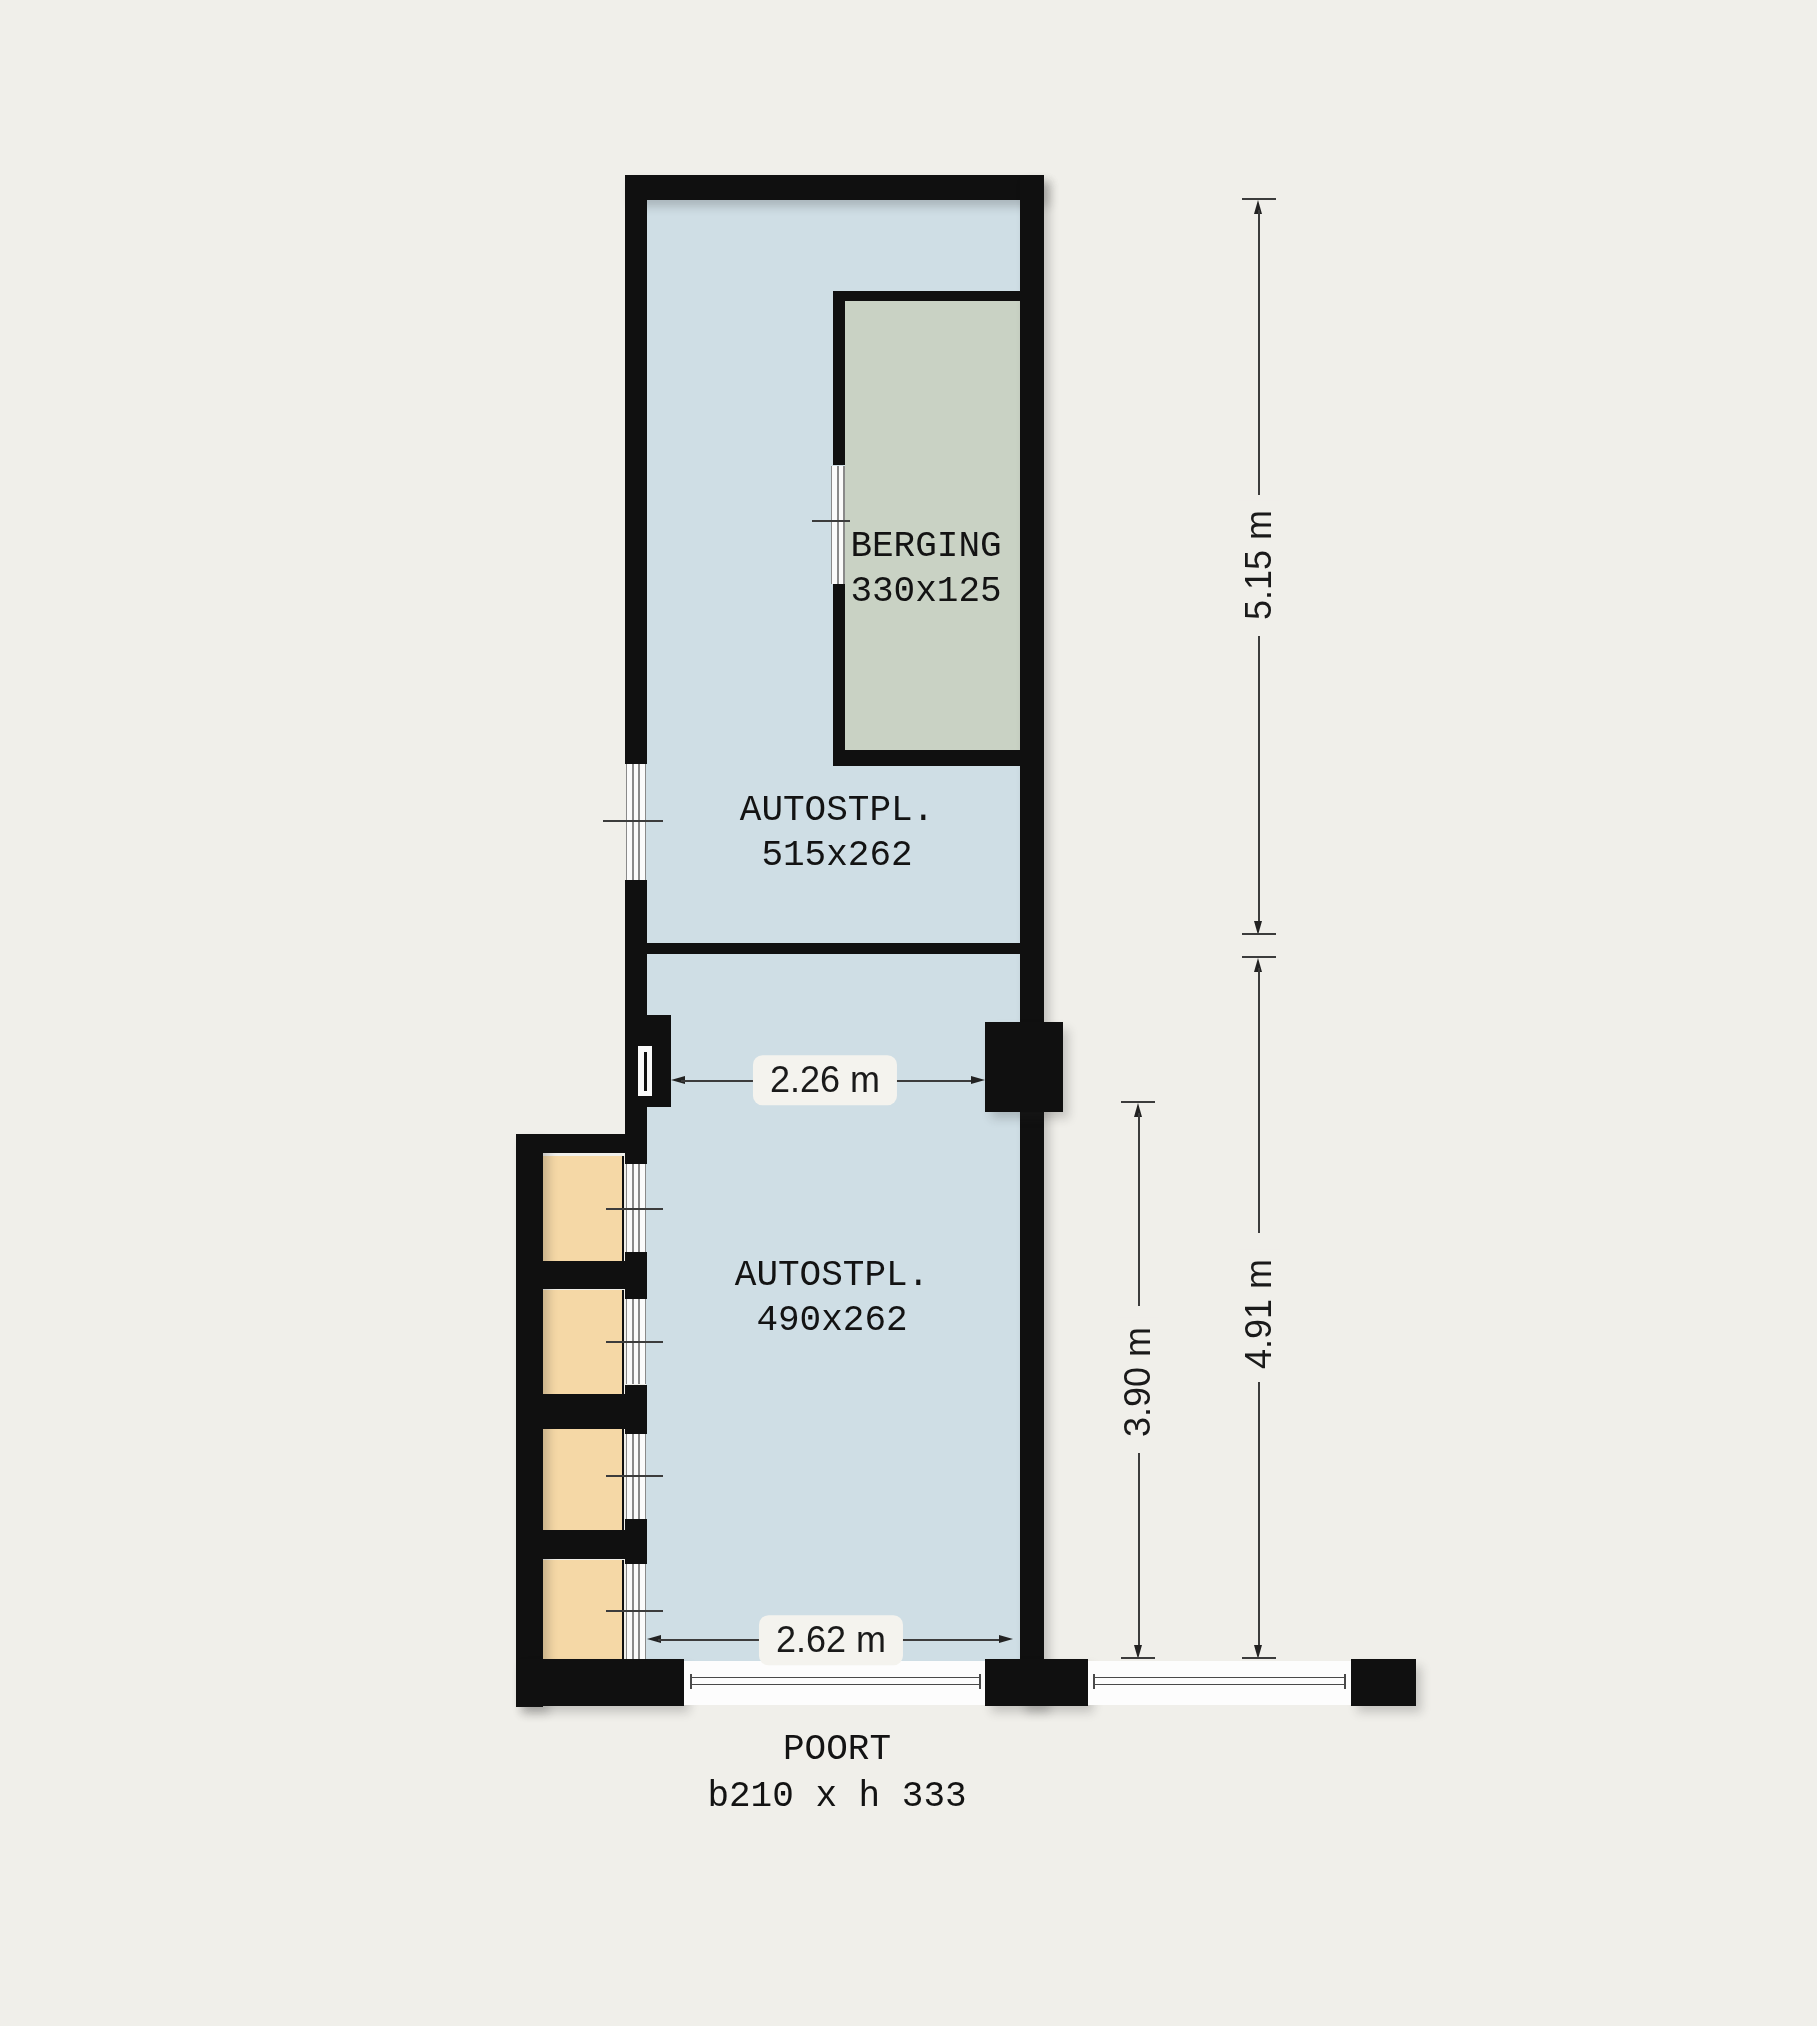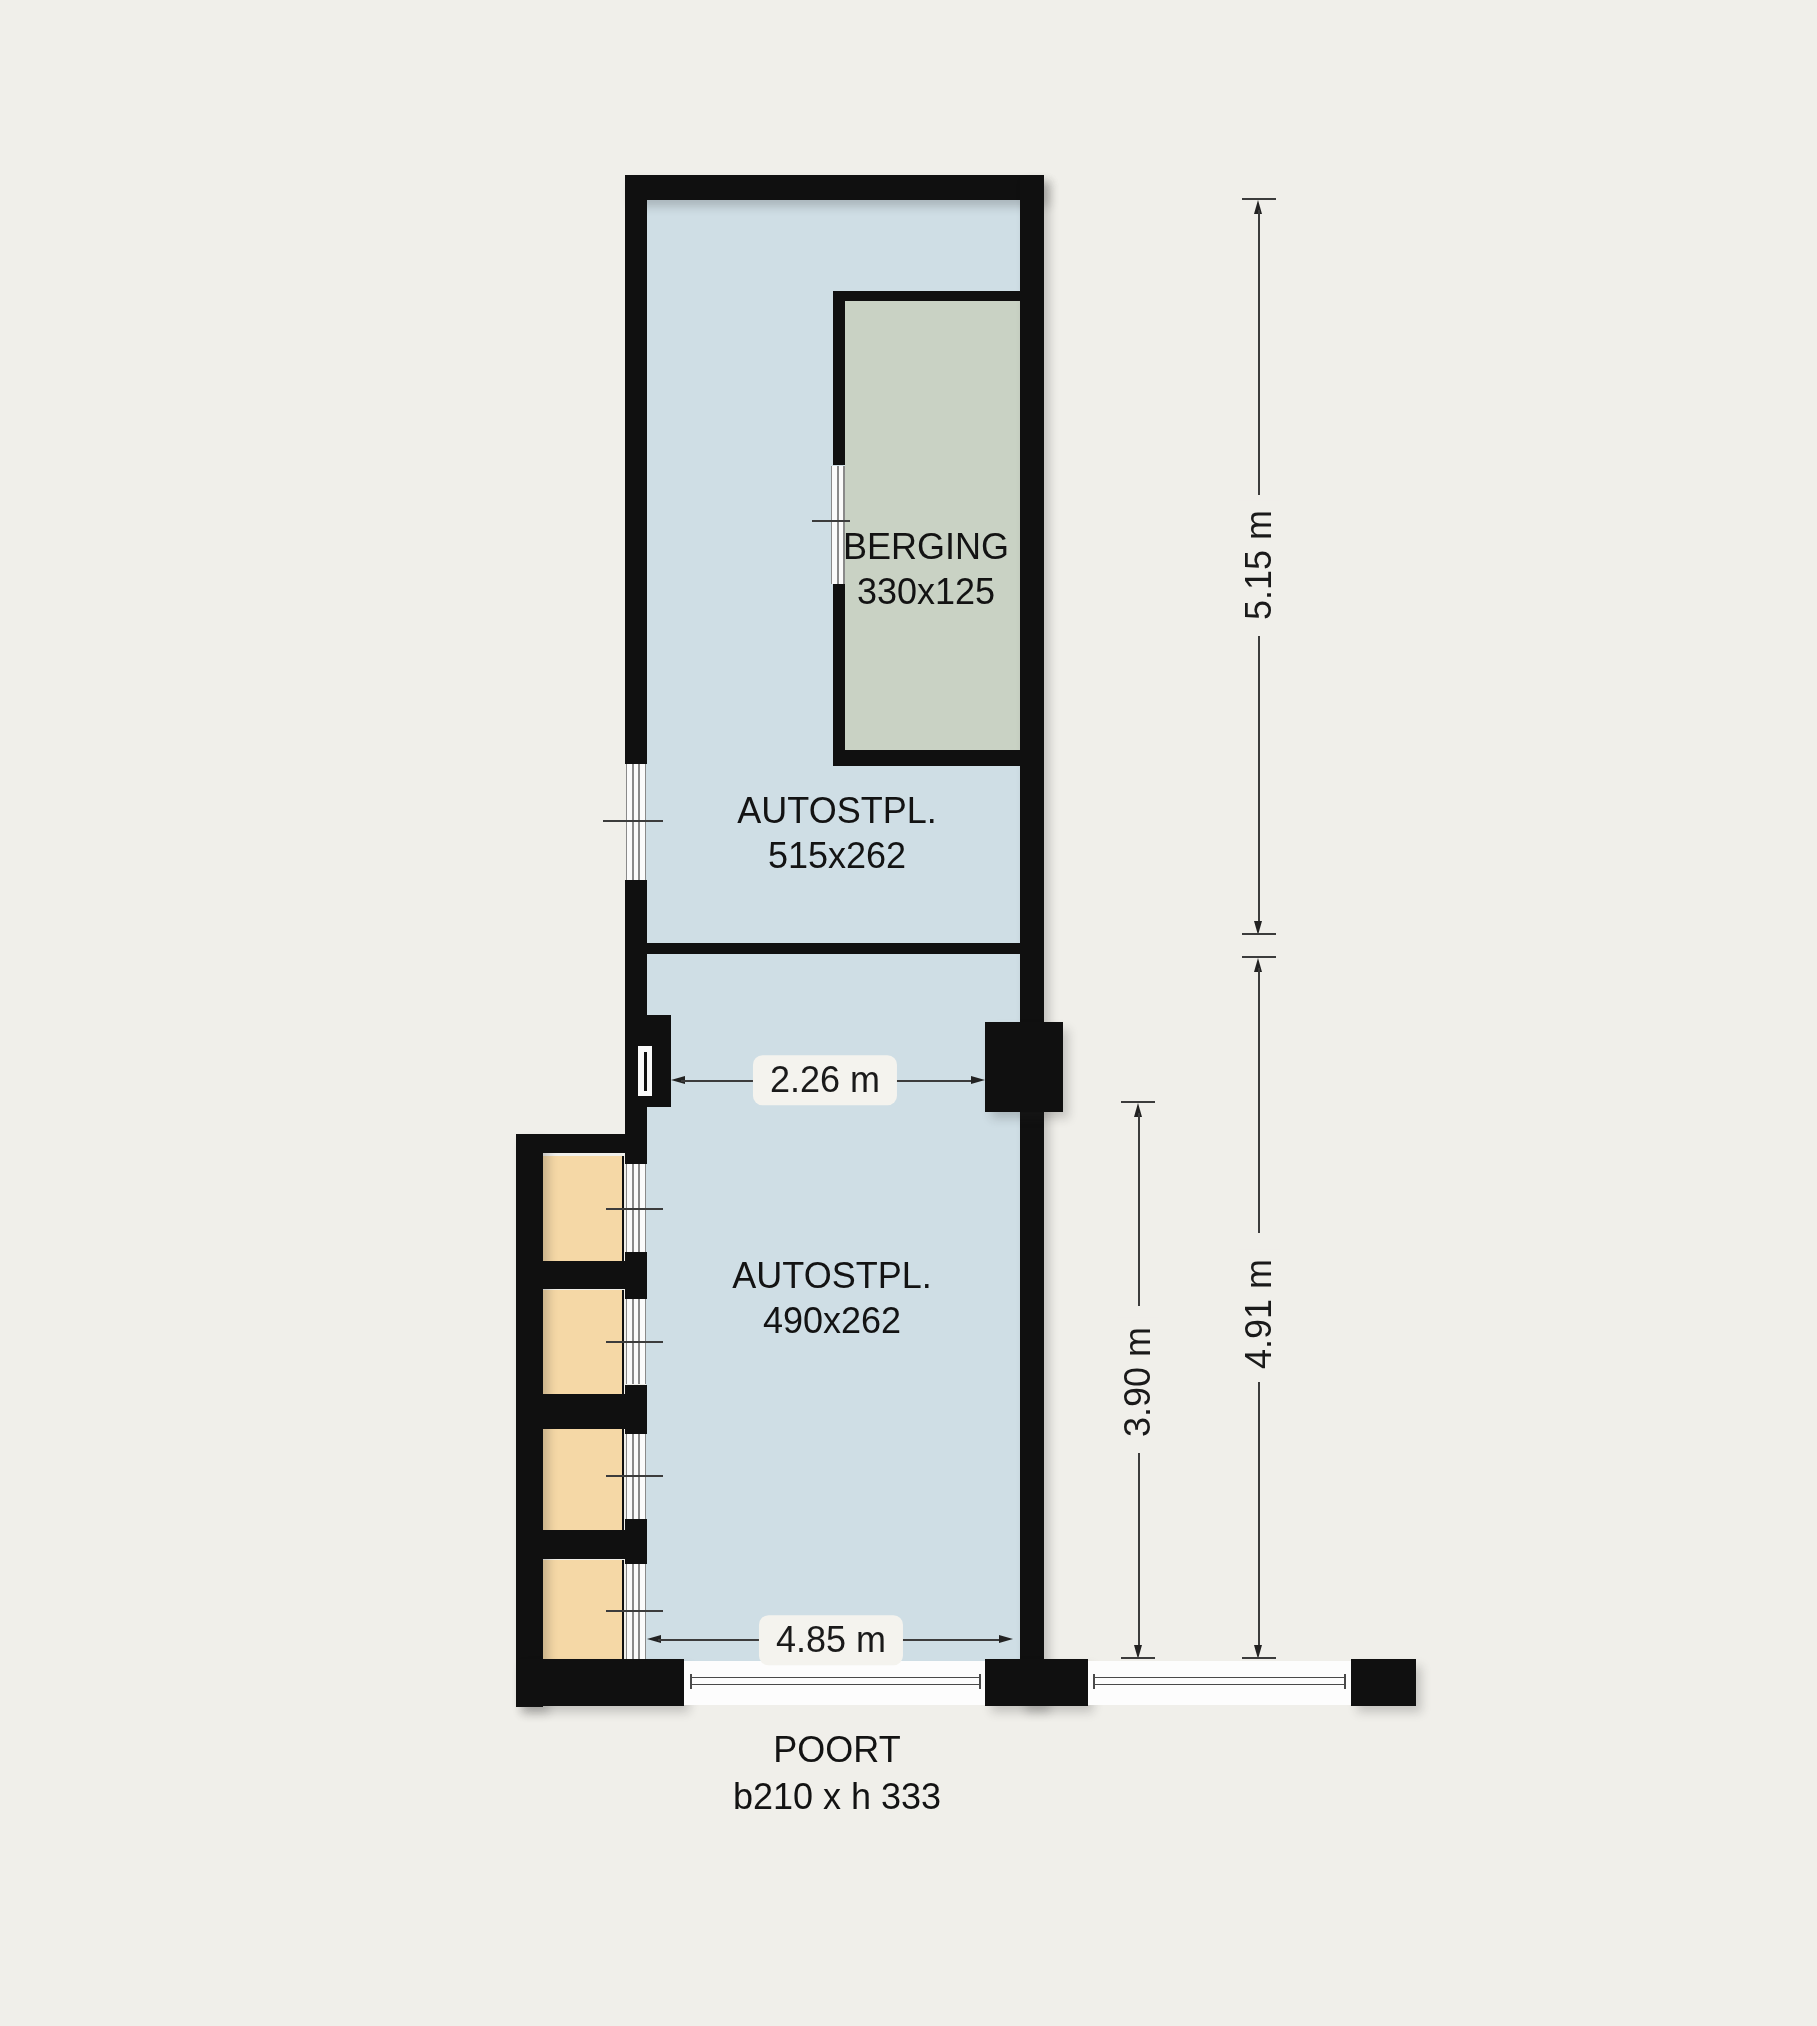--- a/index.html
+++ b/index.html
@@ -32,20 +32,21 @@
   .arr-left{border-top:4.7px solid transparent;border-bottom:4.7px solid transparent;border-right:14px solid #222;}
   .arr-right{border-top:4.7px solid transparent;border-bottom:4.7px solid transparent;border-left:14px solid #222;}
   .room-label{
     position:absolute;
     transform:translate(-50%,-50%);
     text-align:center;
     font-size:36px;
     line-height:45px;
     white-space:nowrap;
     color:#131313;
+    font-family:Liberation Mono, monospace;
   }
   .dim-label-v{
     position:absolute;
     transform:translate(-50%,-50%) rotate(-90deg);
     font-size:36px;
     white-space:nowrap;
     background:#f0efea;
     padding:0 9.5px;
     color:#1a1a1a;
   }
@@ -182,16 +183,16 @@
   <div class="tick" style="left:1121px;top:1657px;width:34px;"></div>
 
   <div class="arr arr-left" style="left:671px;top:1076px;"></div>
   <div class="hline" style="left:681px;top:1080px;width:295px;"></div>
   <div class="arr arr-right" style="left:971px;top:1076px;"></div>
   <div class="pill" style="left:825px;top:1080px;">2.26 m</div>
 
   <div class="arr arr-left" style="left:647px;top:1635px;"></div>
   <div class="hline" style="left:658px;top:1639px;width:346px;"></div>
   <div class="arr arr-right" style="left:999px;top:1635px;"></div>
-  <div class="pill" style="left:831px;top:1640px;">4.85 m</div>
+  <div class="pill" style="left:831px;top:1640px;">2.62 m</div>
 
 </div>
 
 
 </body></html>

